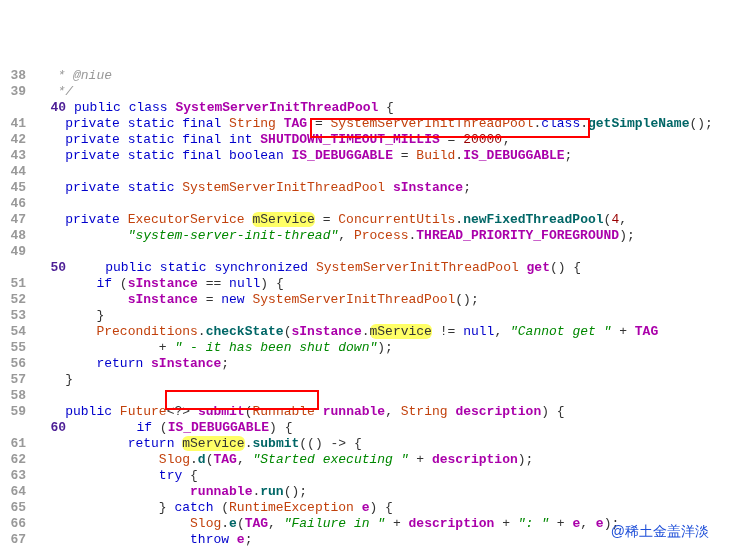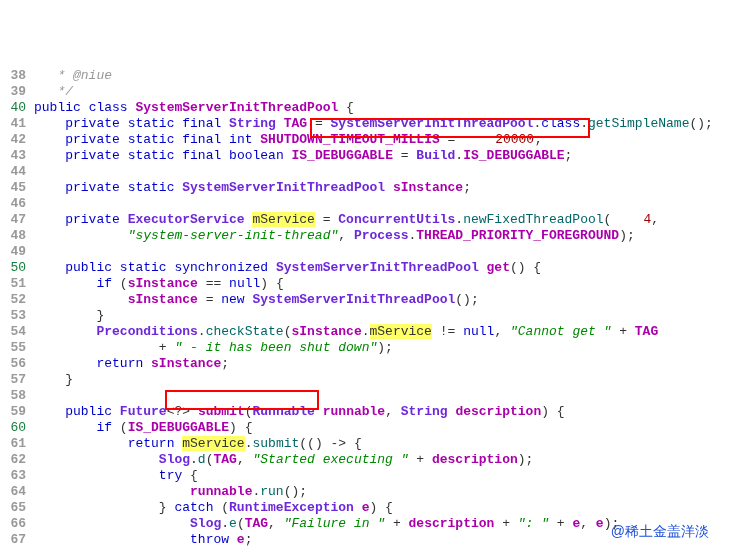--- a/index.html
+++ b/index.html
@@ -1,25 +1,25 @@
 <!DOCTYPE html>
 <html><head>
 <meta charset="utf-8">
 <style>
 body { margin:0; padding:4px 0; background:#fff; font-family:Consolas,"Courier New",monospace; font-size:13px; line-height:16px; color:#333; white-space:pre; overflow:hidden; }
 .line { display:flex; }
 .ln { width:26px; text-align:right; color:#999; padding-right:8px; user-select:none; flex-shrink:0;font-weight:bold; }
-.ln.b { font-weight:normal; color:#15803d; }
+.ln.b { font-weight:bold; color:#4c1d95;margin-left:40px; }
 .code { flex:1; }
 .kw { color:#0000cc; font-weight:normal; }
-.ty { color:#6d28d9; font-weight:bold; }
+.ty { color:#c2410c; font-weight:normal; }
 .cl { color:#aa00aa; font-weight:bold; }
-.mt { color:#006666; font-weight:normal; }
-.hl { background:#ffff66; }
-.nm { color:#990000;margin-left:32px; }
+.mt { color:#006666; font-weight:bold; }
+.hl { background:#ffff66;border-radius:6px; }
+.nm { color:#990000; }
 .str { color:#008800; font-style:italic; }
 .cmt { color:#999; font-style:italic;text-align:right; }
 .box1 { position:absolute; border:2px solid red; left:310px; top:118px; width:276px; height:16px; }
 .box2 { position:absolute; border:2px solid red; left:165px; top:390px; width:150px; height:16px; }
 .wm { position:absolute; right:20px; bottom:10px; color:#1d4ed8; font-size:14px; font-family:sans-serif; user-select:none; }
 </style>
 </head>
 <body>
 
 

